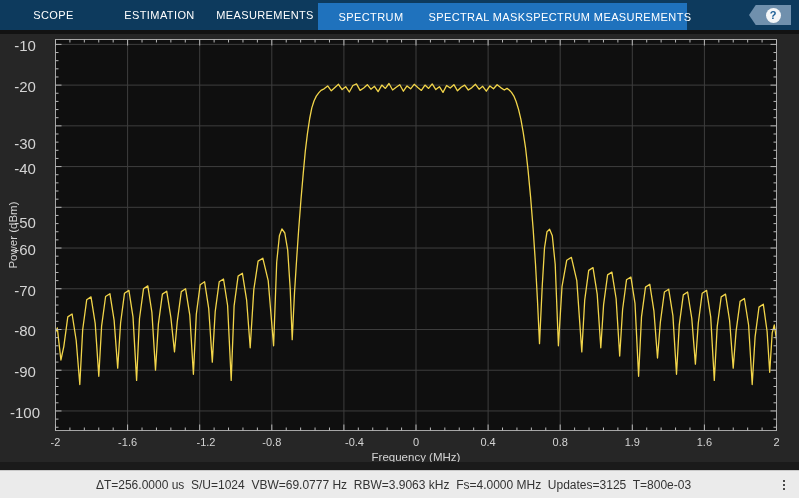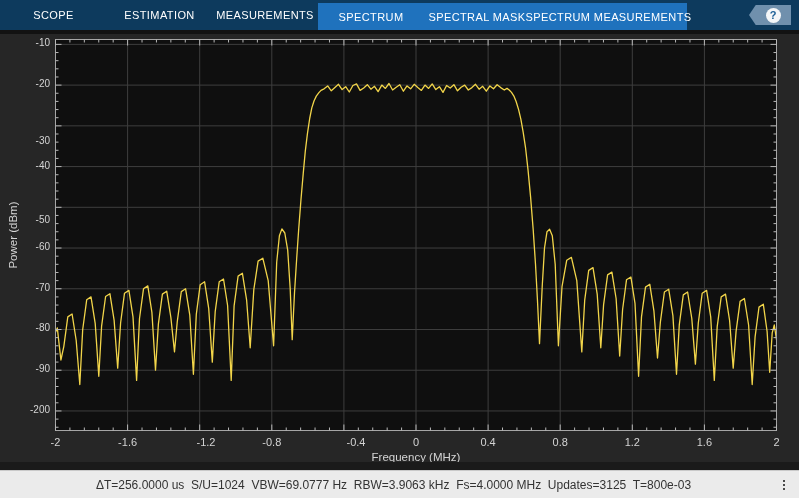--- a/index.html
+++ b/index.html
@@ -27,21 +27,21 @@
   
   .topstrip{position:absolute;top:30px;left:0;width:799px;height:4px;background:#121212;}
   .figure{position:absolute;top:34px;left:0;width:799px;height:436px;background:#262626;}
   .plot-box{position:absolute;left:55px;top:5px;width:722px;height:392px;background:#0f0f0f;}
   .plot-box svg{position:absolute;left:0;top:0;}
   .ylab{position:absolute;left:-46px;top:194px;width:120px;height:14px;text-align:center;
         color:#d4d4d4;font-size:11.5px;transform:rotate(-90deg);}
   .xlab{position:absolute;left:316px;top:417px;width:200px;text-align:center;
         color:#d4d4d4;font-size:11.5px;}
   .xtick-label{position:absolute;width:44px;text-align:center;color:#d4d4d4;font-size:11px;top:402px;}
-  .ytick-label{position:absolute;left:0;width:50px;text-align:right;color:#d4d4d4;font-size:10px;height:13px;}
+  .ytick-label{position:absolute;left:0;width:50px;text-align:center;color:#d4d4d4;font-size:15px;height:13px;}
   .botstrip{position:absolute;left:0;top:428px;width:799px;height:8px;background:#1a1a1a;}
 
   
   .statusbar{position:absolute;left:0;top:470px;width:799px;height:28px;background:#ebebeb;
              border-top:1px solid #c9c9c9;box-sizing:border-box;display:flex;align-items:center;
              padding:0 8px 0 10px;}
   .status-left{width:162px;color:#333;font-size:12px;}
   .status-stats{flex:1;text-align:center;color:#333;font-size:12px;white-space:pre;}
   .kebab{width:14px;height:16px;display:flex;flex-direction:column;align-items:center;
          justify-content:center;gap:2px;cursor:default;}
@@ -292,39 +292,39 @@
           <line x1="721.5" y1="21.679166666666664" x2="718.5" y2="21.679166666666664" stroke="#b8b8b8" stroke-width="1"></line>
           <line x1="0.5" y1="13.53333333333333" x2="3.5" y2="13.53333333333333" stroke="#b8b8b8" stroke-width="1"></line>
           <line x1="721.5" y1="13.53333333333333" x2="718.5" y2="13.53333333333333" stroke="#b8b8b8" stroke-width="1"></line>
         </svg>
     </div>
     <div id="xticks">
         <div class="xtick-label" style="left: 33.5px;">-2</div>
         <div class="xtick-label" style="left: 105.6px;">-1.6</div>
         <div class="xtick-label" style="left: 184px;">-1.2</div>
         <div class="xtick-label" style="left: 249.8px;">-0.8</div>
-        <div class="xtick-label" style="left: 334px;">-0.4</div>
+        <div class="xtick-label" style="left: 320px; text-align: right;">-0.4</div>
         <div class="xtick-label" style="left: 394px;">0</div>
         <div class="xtick-label" style="left: 466.1px;">0.4</div>
         <div class="xtick-label" style="left: 538.2px;">0.8</div>
-        <div class="xtick-label" style="left: 610.3px;">1.2</div>
+        <div class="xtick-label" style="left: 610.3px;">1.9</div>
         <div class="xtick-label" style="left: 682.4px;">1.6</div>
         <div class="xtick-label" style="left: 754.5px;">2</div>
       </div>
     <div id="yticks">
         <div class="ytick-label" style="top: 3.3875px;">-10</div>
         <div class="ytick-label" style="top: 44.1167px;">-20</div>
         <div class="ytick-label" style="top: 101px;">-30</div>
         <div class="ytick-label" style="top: 125.575px;">-40</div>
         <div class="ytick-label" style="top: 180px;">-50</div>
         <div class="ytick-label" style="top: 207.033px;">-60</div>
         <div class="ytick-label" style="top: 247.762px;">-70</div>
         <div class="ytick-label" style="top: 288.492px;">-80</div>
         <div class="ytick-label" style="top: 329.221px;">-90</div>
-        <div class="ytick-label" style="top: 369.95px;">-200</div>
+        <div class="ytick-label" style="top: 369.95px;">-100</div>
       </div>
     <div class="xlab">Frequency (MHz)</div>
     <div class="botstrip"></div>
   </div>
 
   <div class="statusbar">
     <div class="status-stats" id="status-stats">ΔT=256.0000 us  S/U=1024  VBW=69.0777 Hz  RBW=3.9063 kHz  Fs=4.0000 MHz  Updates=3125  T=800e-03</div>
     <div class="kebab">
       <i></i>
         <i></i>

